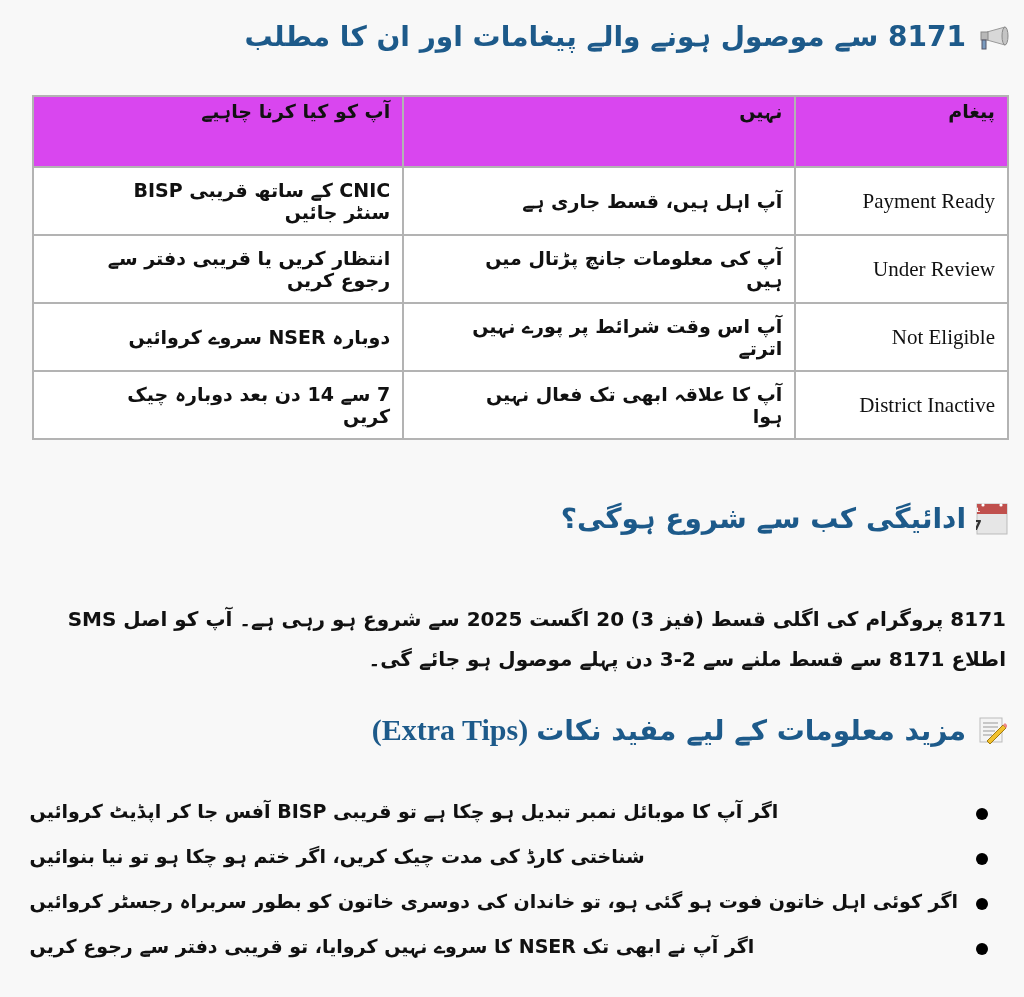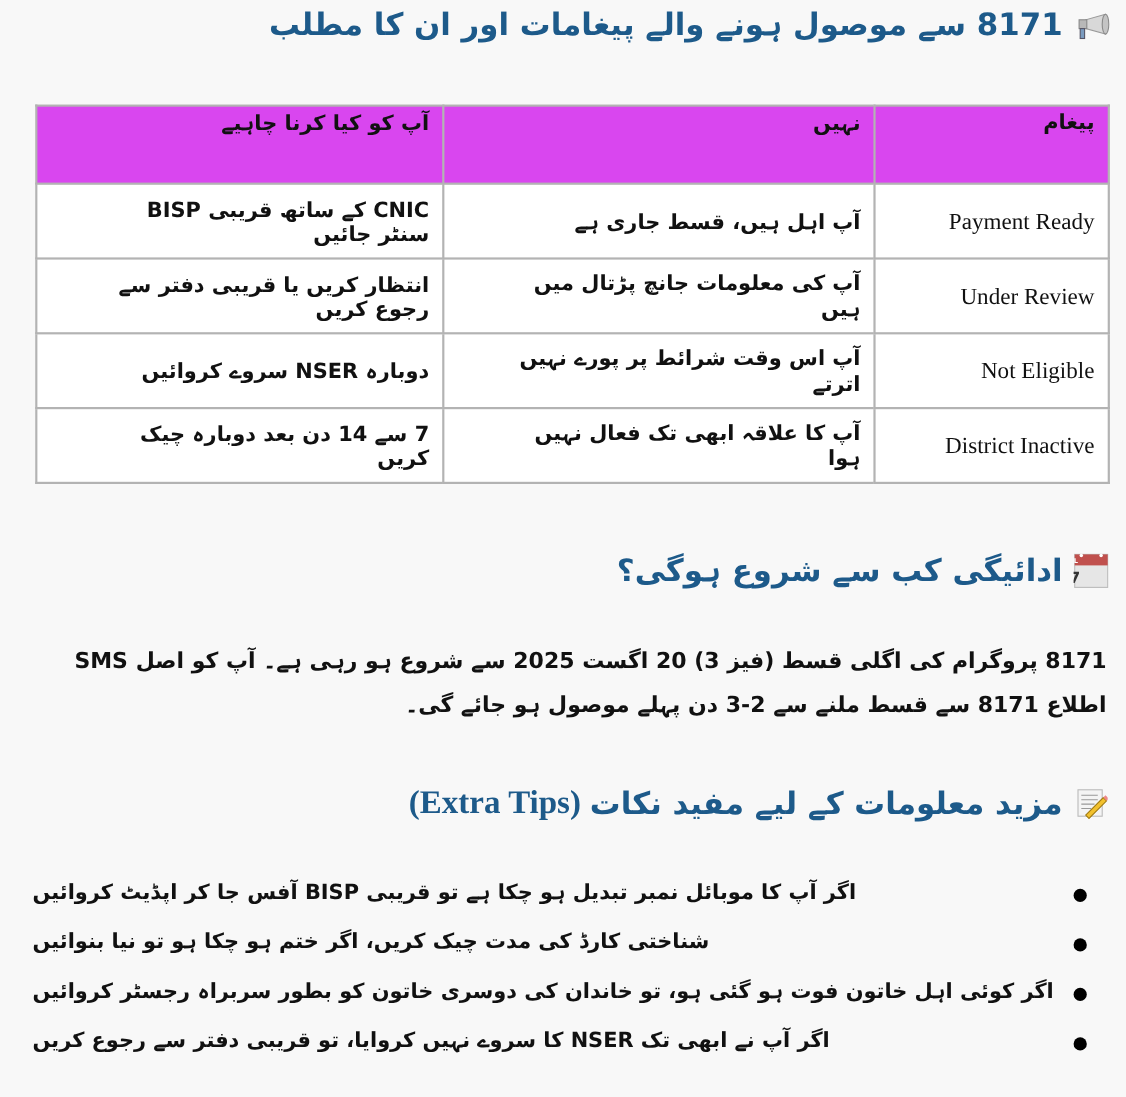--- a/index.html
+++ b/index.html
@@ -31,41 +31,41 @@
     vertical-align:middle;
   }
   table.msg th {
     background:#d946ef; height:66px; text-align:right;
     font-size:19px; font-weight:bold; vertical-align:top; padding-top:3px;
   }
   table.msg td { height:66px; font-size:19px; text-align:right;padding-left:48px; }
   table.msg td.en { font-family:"Liberation Serif", serif; font-size:21px;border-radius:21px; }
   table.msg td.ur { font-weight:bold; }
   .para {
-    position:absolute; left:44px; right:18px; top:580px;
+    position:absolute; left:44px; right:18px; top:599px;
     direction:rtl; text-align:right;
     font-size:20px; font-weight:bold; line-height:40px;
   }
   ul.tips {
     position:absolute; right:36px; top:800px; margin:0; padding:0;
     list-style:none; direction:rtl;
   }
   ul.tips li {
     display:flex; align-items:flex-start; gap:18px;
     font-size:19px; font-weight:bold; line-height:23px; margin-bottom:23px;
     height:23px; white-space:nowrap;justify-content:space-between;
   }
   ul.tips li:nth-child(1), ul.tips li:nth-child(2), ul.tips li:nth-child(3), ul.tips li:nth-child(4) { margin-bottom:22px; }
   .bullet { width:12px; height:12px; border-radius:50%; background:#000; flex:0 0 12px; margin-top:8px; }
   .h2-tips .en { font-family:"Liberation Serif", serif; font-size:30px; }
 </style>
 </head>
 <body>
 
-<div class="h2" style="top:4px;">
+<div class="h2" style="top:18px;">
   <span class="icon-box">
     <svg width="34" height="34" viewBox="0 0 34 34">
       <path d="M30 8 L12 13 L12 21 L30 26 Z" fill="#d8d8d8" stroke="#9a9a9a" stroke-width="1"></path>
       <ellipse cx="30" cy="17" rx="3" ry="9" fill="#c4c4c4" stroke="#8a8a8a" stroke-width="1"></ellipse>
       <rect x="6" y="13" width="7" height="8" fill="#b8b8b8" stroke="#888" stroke-width="1"></rect>
       <rect x="7" y="21" width="4" height="9" fill="#7a9bbf" stroke="#556" stroke-width="1"></rect>
     </svg>
   </span>
   <span class="t">8171 سے موصول ہونے والے پیغامات اور ان کا مطلب</span>
 </div>

